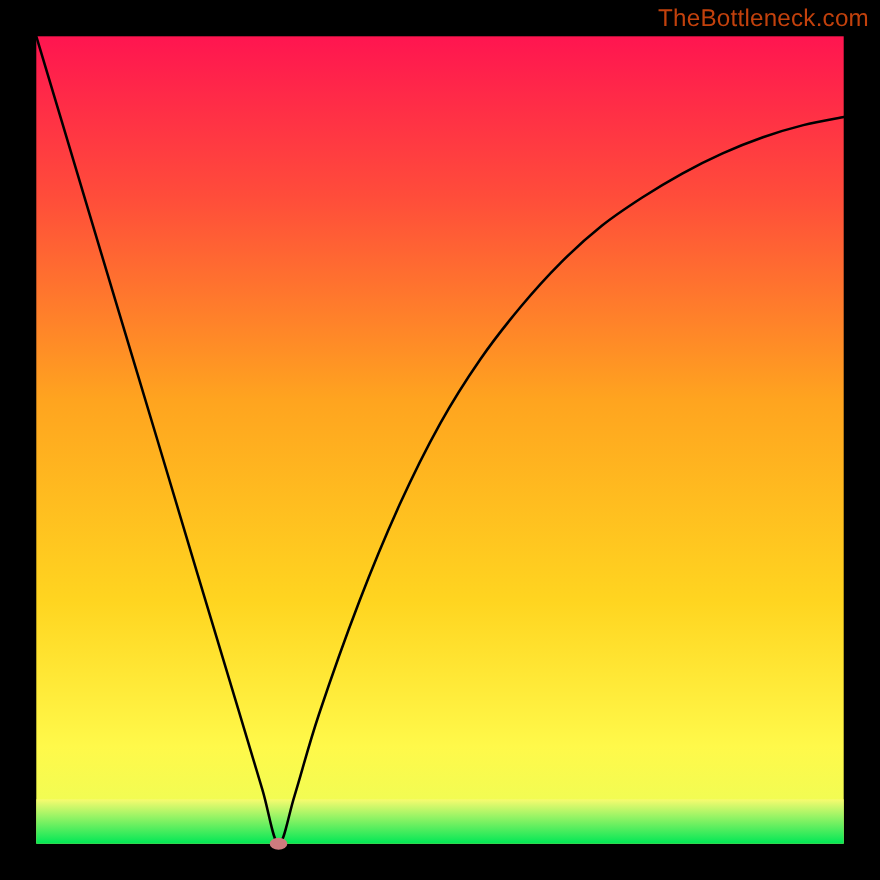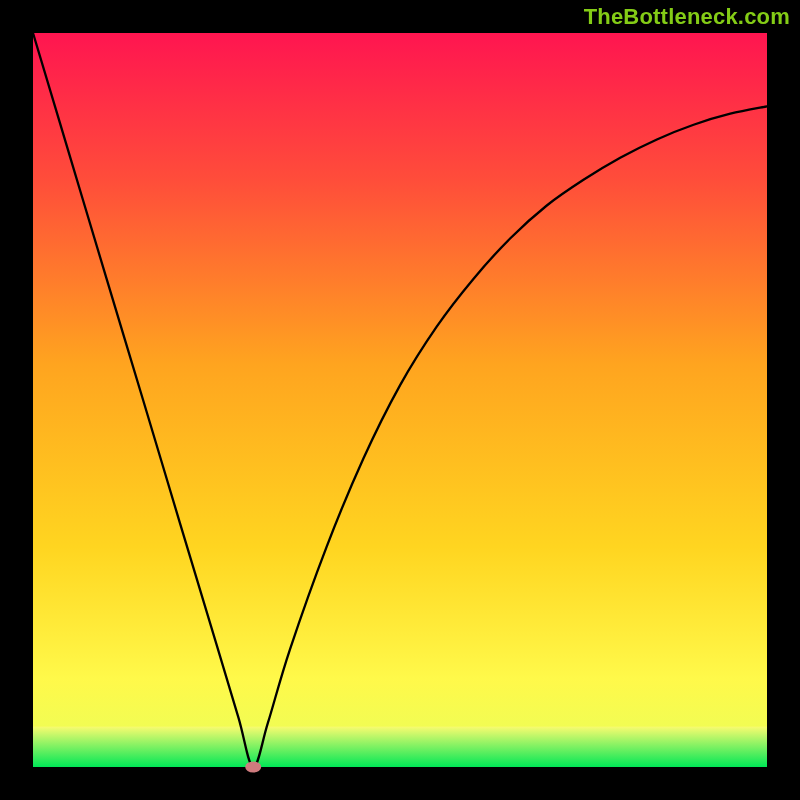--- a/index.html
+++ b/index.html
@@ -15,24 +15,24 @@
     left: 0;
     top: 0;
     width: 800px;
     height: 800px;
     background: #000;
   }
   .watermark {
     position: absolute;
     top: 4px;
     right: 10px;
-    color: #84cc16;
+    color: #c2410c;
     font-family: Arial, Helvetica, sans-serif;
     font-size: 22px;
-    font-weight: 700;
+    font-weight: 400;
     letter-spacing: 0.2px;
     z-index: 10;
   }
   svg {
     position: absolute;
     left: 0;
     top: 0;
   }
   .curve {
     fill: none;

